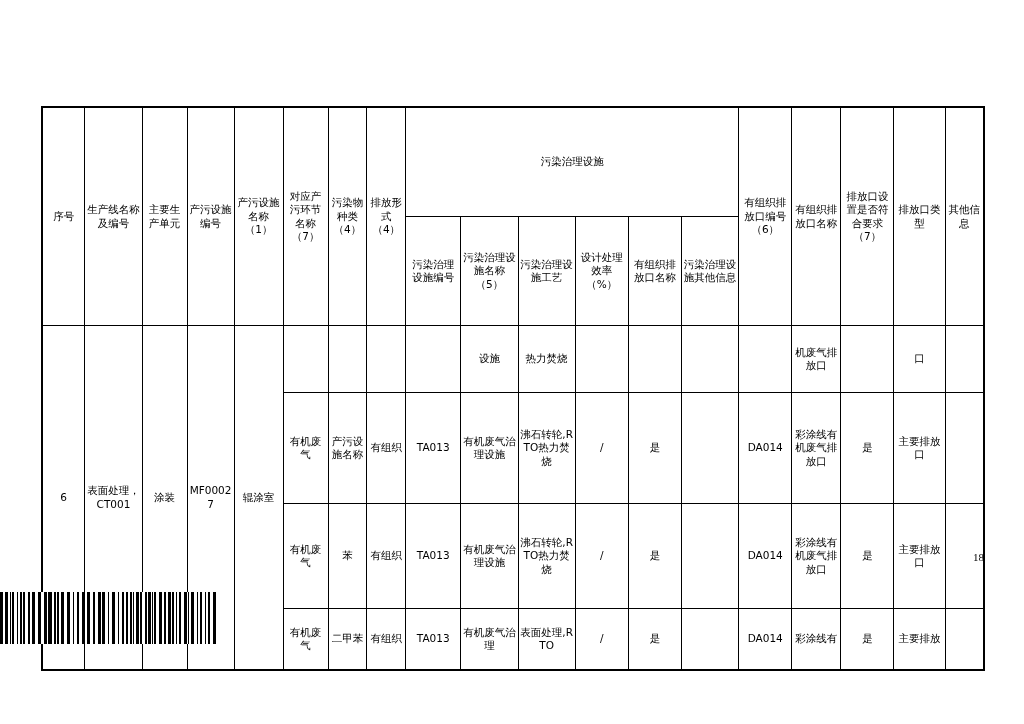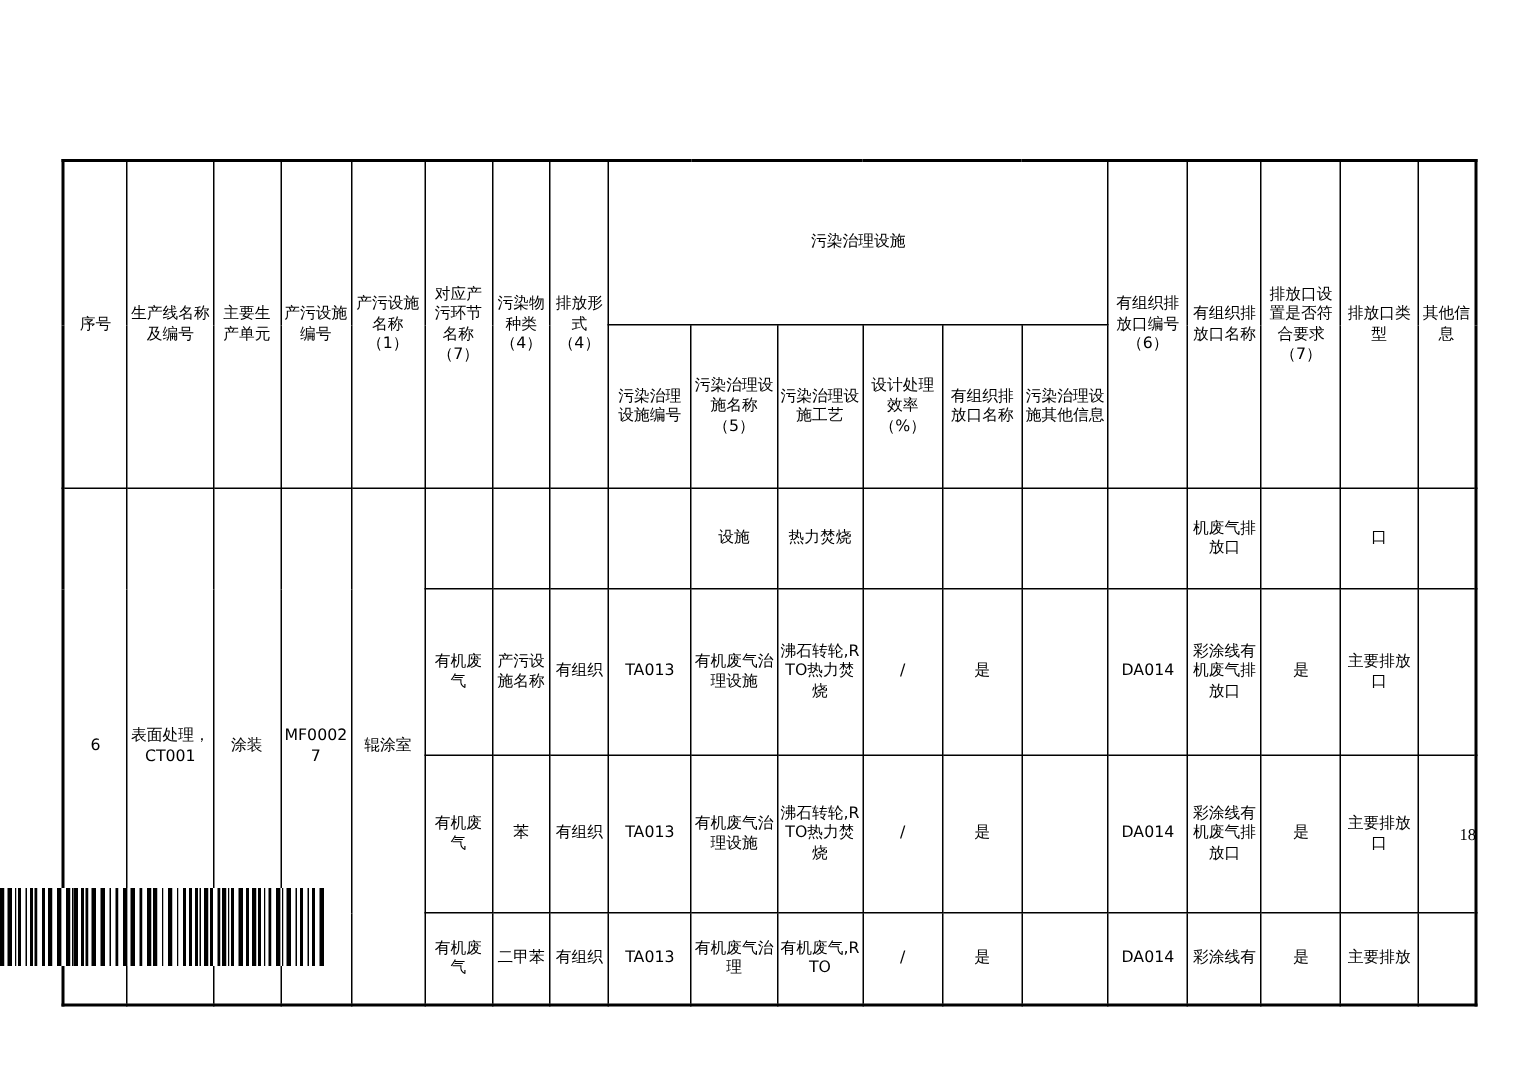--- a/index.html
+++ b/index.html
@@ -198,21 +198,21 @@
           <td>是</td>
           <td>主要排放口</td>
           <td></td>
         </tr>
         <tr class="row4">
           <td>有机废气</td>
           <td>二甲苯</td>
           <td>有组织</td>
           <td>TA013</td>
           <td>有机废气治理</td>
-          <td>有机废气,RTO</td>
+          <td>表面处理,RTO</td>
           <td>/</td>
           <td>是</td>
           <td></td>
           <td>DA014</td>
           <td>彩涂线有</td>
           <td>是</td>
           <td>主要排放</td>
           <td></td>
         </tr>
       </tbody>

